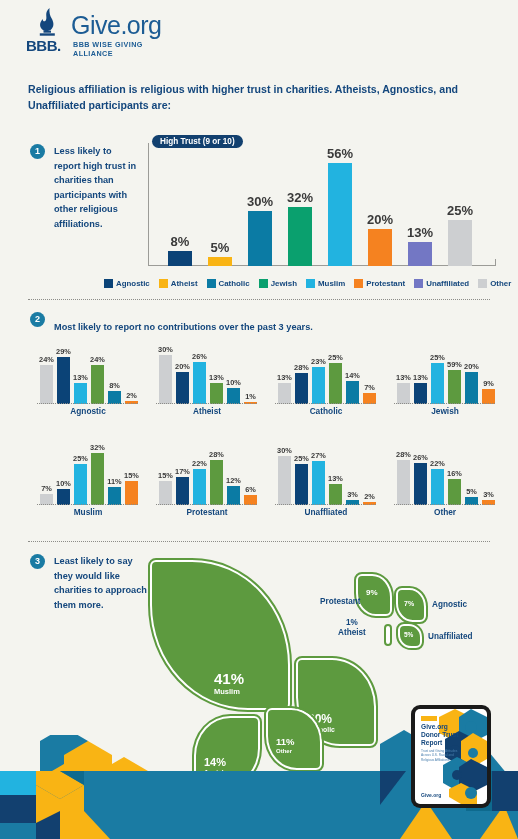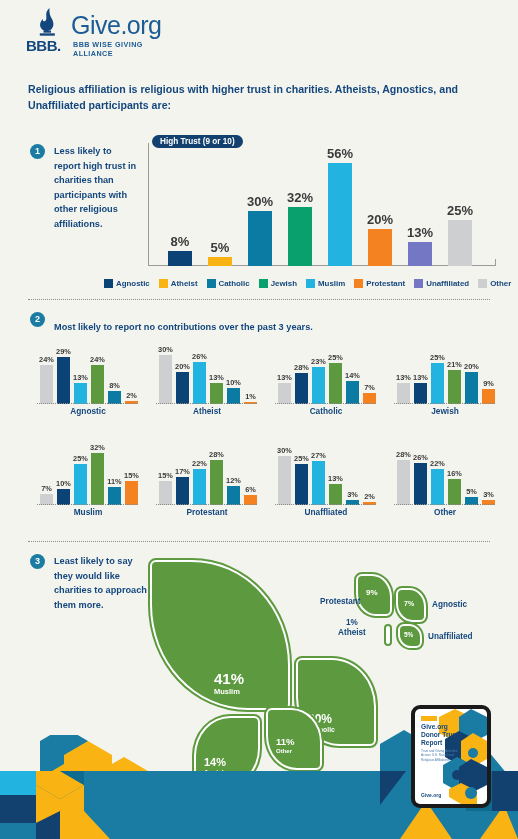--- a/index.html
+++ b/index.html
@@ -334,21 +334,21 @@
           <div class="mbar" style="left: 21px;">
             <div class="mcol" style="height: 21.125px; background: rgb(11, 67, 119);"></div>
             <div class="mlbl" style="bottom: 22.125px;">13%</div>
           </div>
           <div class="mbar" style="left: 38px;">
             <div class="mcol" style="height: 40.625px; background: rgb(34, 179, 224);"></div>
             <div class="mlbl" style="bottom: 41.625px;">25%</div>
           </div>
           <div class="mbar" style="left: 55px;">
             <div class="mcol" style="height: 34.125px; background: rgb(93, 154, 63);"></div>
-            <div class="mlbl" style="bottom: 35.125px;">21%</div>
+            <div class="mlbl" style="bottom: 35.125px;">59%</div>
           </div>
           <div class="mbar" style="left: 72px;">
             <div class="mcol" style="height: 32.5px; background: rgb(11, 123, 164);"></div>
             <div class="mlbl" style="bottom: 33.5px;">20%</div>
           </div>
           <div class="mbar" style="left: 89px;">
             <div class="mcol" style="height: 14.625px; background: rgb(245, 130, 32);"></div>
             <div class="mlbl" style="bottom: 15.625px;">9%</div>
           </div>
           <div class="axis"></div>

